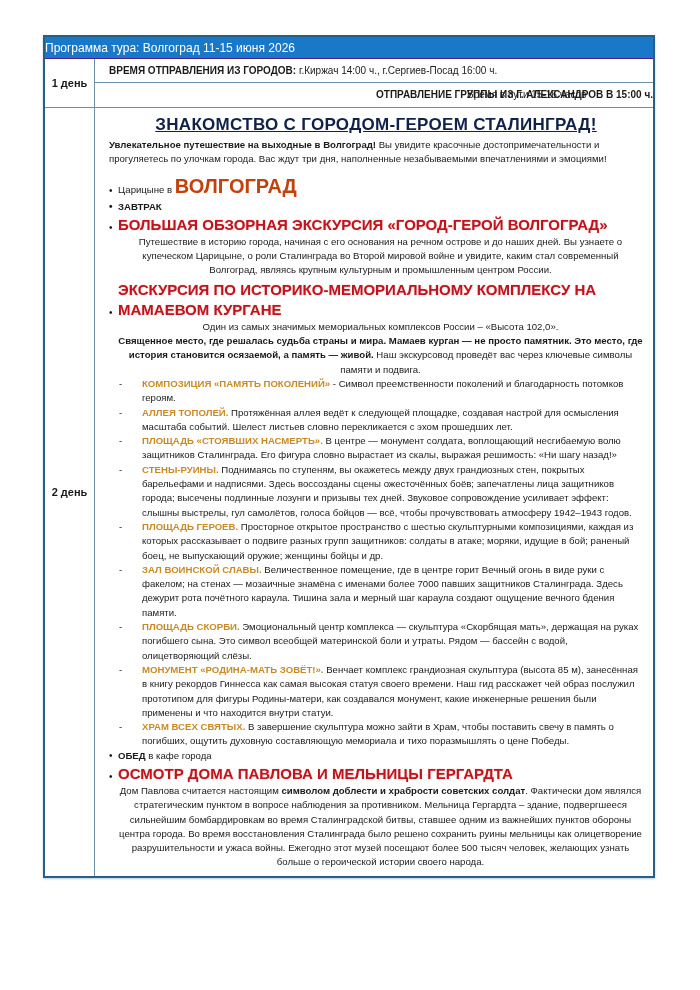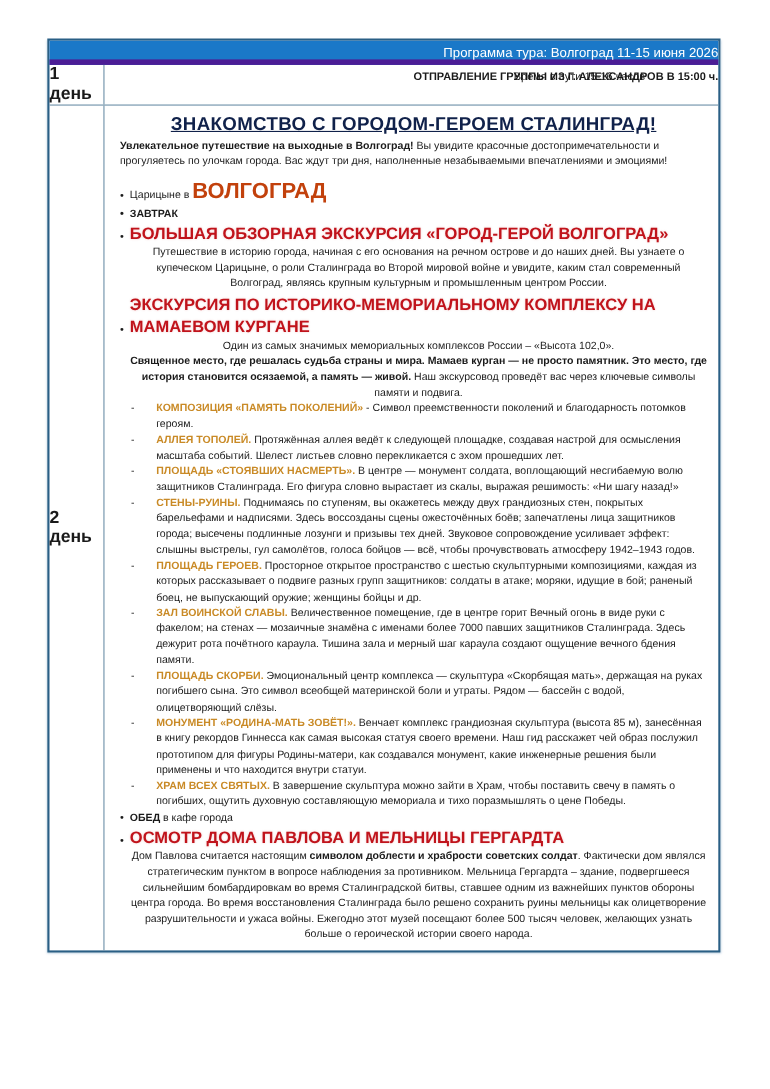--- a/index.html
+++ b/index.html
@@ -5,30 +5,30 @@
   * { box-sizing: border-box; margin: 0; padding: 0; }
   html, body { width: 700px; height: 990px; background: #ffffff; }
   body { font-family: "Liberation Sans", sans-serif; color: #1a1a1a; position: relative; overflow: hidden; }
 
   .sheet {
     position: absolute; left: 43px; top: 35px; width: 612px;
     border: 2px solid #2a5f85;
     box-shadow: 0 1px 2px rgba(40,110,160,0.35);
   }
   .hdr {
-    background: #1a78c8; color: #ffffff; text-align: right;
+    background: #1a78c8; color: #ffffff; text-align: left;
     font-size: 12px; height: 22px; line-height: 22px;
-    border-bottom: 5px solid #4c1d95;
+    border-bottom: 1px solid #4c1d95;
   }
   .row { display: flex; border-bottom: 1px solid #6d8fa8; }
   .row:last-child { border-bottom: none; }
   .daycell {
     width: 50px; flex: 0 0 50px; border-right: 1px solid #6d8fa8;
     display: flex; align-items: center; justify-content: center;
-    font-size: 16px; font-weight: bold;
+    font-size: 11px; font-weight: bold;
   }
   .content { flex: 1; }
   .d1line {
     height: 24px; line-height: 24px; padding-left: 14px; font-size: 10px;
     border-bottom: 1px solid #6d8fa8; white-space: nowrap; position: relative;
   }
   .d1line:last-child { border-bottom: none; text-align: right; }
   .d1line b { font-weight: bold; }
   .d1line .right { position: absolute; left: 372px; top: 0; }
 
@@ -52,20 +52,23 @@
 </style>
 </head>
 <body>
 
 <div class="sheet">
   <div class="hdr">Программа тура: Волгоград  11-15 июня 2026</div>
 
   <div class="row">
     <div class="daycell">1 день</div>
     <div class="content">
+      <div class="d1line">
+        <b>ВРЕМЯ ОТПРАВЛЕНИЯ ИЗ ГОРОДОВ:</b><span> г.Киржач   14:00 ч.,   г.Сергиев-Посад   16:00 ч.</span>
+      </div>
       <div class="d1line">
         <b>ОТПРАВЛЕНИЕ ГРУППЫ ИЗ Г. АЛЕКСАНДРОВ В 15:00 ч.</b>
         <span class="right">Время в пути 15-16 часов</span>
       </div>
     </div>
   </div>
 
   <div class="row">
     <div class="daycell">2 день</div>
     <div class="content d2">

